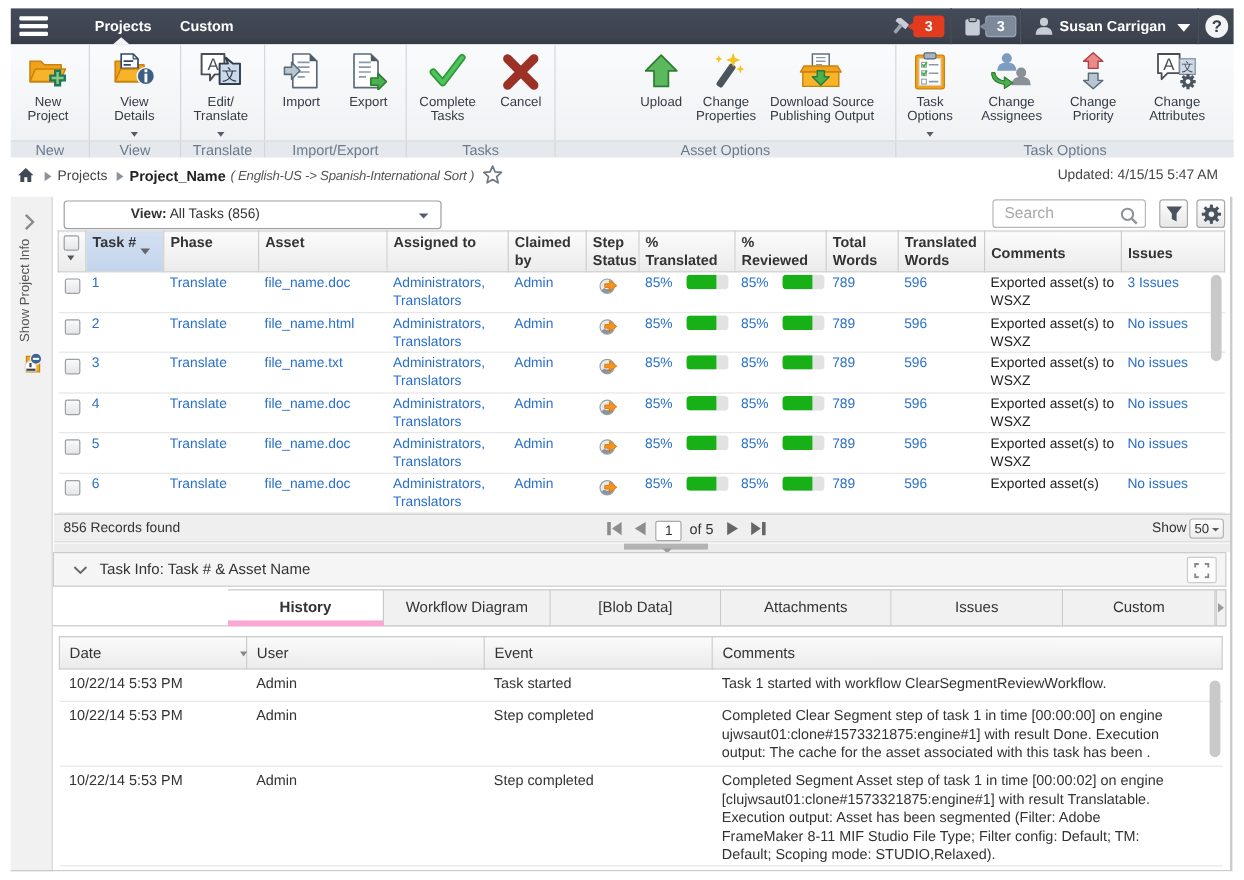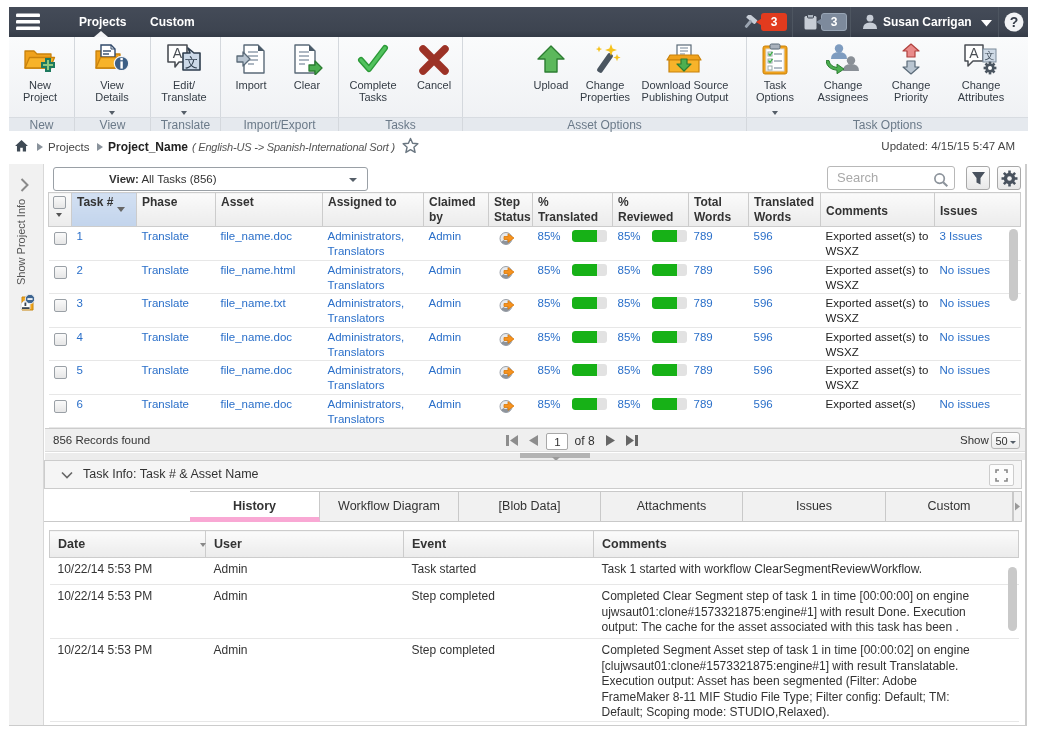--- a/index.html
+++ b/index.html
@@ -42,21 +42,21 @@
 
 #gfoot { position:absolute; left:36px; top:421px; width:981px; height:24px; background:#efefef; border-top:1px solid #ccc; border-bottom:1px solid #ddd; font-size:11.5px; color:#333; }
 #hscroll { position:absolute; left:36px; top:446px; width:981px; height:7px; background:#ececec; }
 #hthumb { position:absolute; left:475px; top:0; width:70px; height:5px; background:#b3b3b3; }
 
 #ptitle { position:absolute; left:35px; top:453px; width:978px; height:29px; background:#f5f5f5; border:1px solid #ccc; font-size:12.5px; color:#333; line-height:27px; }
 .tab { position:absolute; top:484px; height:31px; background:#f1f1f1; border:1px solid #c9c9c9; border-left:none; font-size:12.5px; color:#333; text-align:center; line-height:29px; }
 #tabline { position:absolute; left:35px; top:514px; width:978px; height:1px; background:#c9c9c9; }
 
 #htable { position:absolute; left:40px; top:523px; width:969px; border-collapse:collapse; table-layout:fixed; font-size:12px; color:#333; }
-#htable th { background:linear-gradient(#fbfbfb,#ebebeb); border:1px solid #ccc; border-left:none; font-size:12.5px; text-align:left; padding:0 8px; height:27px; font-weight:bold; }
+#htable th { background:linear-gradient(#fbfbfb,#ebebeb); border:1px solid #ccc; border-left:none; font-size:12.5px; text-align:left; padding:0 8px; height:27px; font-weight:normal; }
 #htable th.first { border-left:1px solid #ccc; }
 #htable td { border-bottom:1px solid #e7e7e7; vertical-align:top; padding:4px 8px 0 8px; line-height:15.5px; } #htable td.cmt { padding-right:43px; }
 .vscroll { position:absolute; width:9px; border-radius:5px; background:#c9c9c9; }
 </style>
 </head>
 <body>
 <div id="app">
 
   <div id="topbar">
     <svg class="abs" style="left:7px;top:6px" width="24" height="18">
@@ -176,21 +176,21 @@
     <div class="tbtn" style="left:272px;width:52px">
         <svg width="32" height="32" viewBox="0 0 32 32">
 <path d="M4 2 h14 l6 6 v22 h-20 z" fill="#fff" stroke="#5a6a78" stroke-width="1.4" stroke-linejoin="round"></path>
 <path d="M18 2 l6 6 h-6 z" fill="#4a5a68"></path>
 <line x1="8" y1="9" x2="18" y2="9" stroke="#8a99a8" stroke-width="1.4"></line>
           <line x1="8" y1="13" x2="18" y2="13" stroke="#8a99a8" stroke-width="1.4"></line>
           <line x1="8" y1="17" x2="18" y2="17" stroke="#8a99a8" stroke-width="1.4"></line>
           <line x1="8" y1="21" x2="14" y2="21" stroke="#8a99a8" stroke-width="1.4"></line>
 <path d="M18 22 h6 v-4 l7 7 -7 7 v-4 h-6 z" fill="#4caf50" stroke="#2c7d32" stroke-width="1.3" stroke-linejoin="round"></path>
 </svg>
-        <div>Clear</div>
+        <div>Export</div>
       </div>
     <div class="tbtn" style="left:332px;width:64px">
         <svg width="34" height="32" viewBox="0 0 34 32">
 <path d="M5 17 L13 26 L29 5" fill="none" stroke="#2c9a38" stroke-width="6" stroke-linecap="round" stroke-linejoin="round"></path>
 <path d="M5 17 L13 26 L29 5" fill="none" stroke="#52c25e" stroke-width="3.2" stroke-linecap="round" stroke-linejoin="round"></path>
 </svg>
         <div>Complete<br>Tasks</div>
       </div>
     <div class="tbtn" style="left:400px;width:50px">
         <svg width="30" height="32" viewBox="0 0 30 32">
@@ -504,21 +504,21 @@
     <span class="abs" style="left:8px;top:5px">856 Records found</span>
     <span class="abs" style="left:460px;top:4px">
 <svg width="15" height="15" viewBox="0 0 15 15">
           <rect x="1" y="2" width="3" height="11" fill="#8d8d8d"></rect>
           <polygon points="13,2 13,13 5,7.5" fill="#8d8d8d"></polygon>
         </svg>
 <svg width="13" height="15" viewBox="0 0 13 15" style="margin-left:4px">
           <polygon points="11,2 11,13 2,7.5" fill="#8d8d8d"></polygon>
         </svg>
 <span style="display:inline-block;width:22px;height:17px;border:1px solid #a8a8a8;background:#fff;border-radius:2px;text-align:center;line-height:16px;font-size:11.5px;margin:0 3px;vertical-align:2px">1</span>
-<span style="vertical-align:3px;font-size:12px">of 8</span>
+<span style="vertical-align:3px;font-size:12px">of 5</span>
 <svg width="13" height="15" viewBox="0 0 13 15" style="margin-left:6px">
           <polygon points="2,2 2,13 11,7.5" fill="#666"></polygon>
         </svg>
 <svg width="15" height="15" viewBox="0 0 15 15" style="margin-left:4px">
           <polygon points="2,2 2,13 10,7.5" fill="#666"></polygon>
           <rect x="11" y="2" width="3" height="11" fill="#666"></rect>
         </svg>
 </span>
     <span class="abs" style="left:915px;top:5px">Show</span>
     <span class="abs" style="left:946px;top:3px;width:29px;height:17px;border:1px solid #b5b5b5;background:linear-gradient(#fdfdfd,#ededed);border-radius:3px;text-align:center;line-height:16px;font-size:11px;">50<span class="caret" style="border-left-width:3px;border-right-width:3px;border-top-width:3px;margin-left:2px;vertical-align:1px"></span></span>

